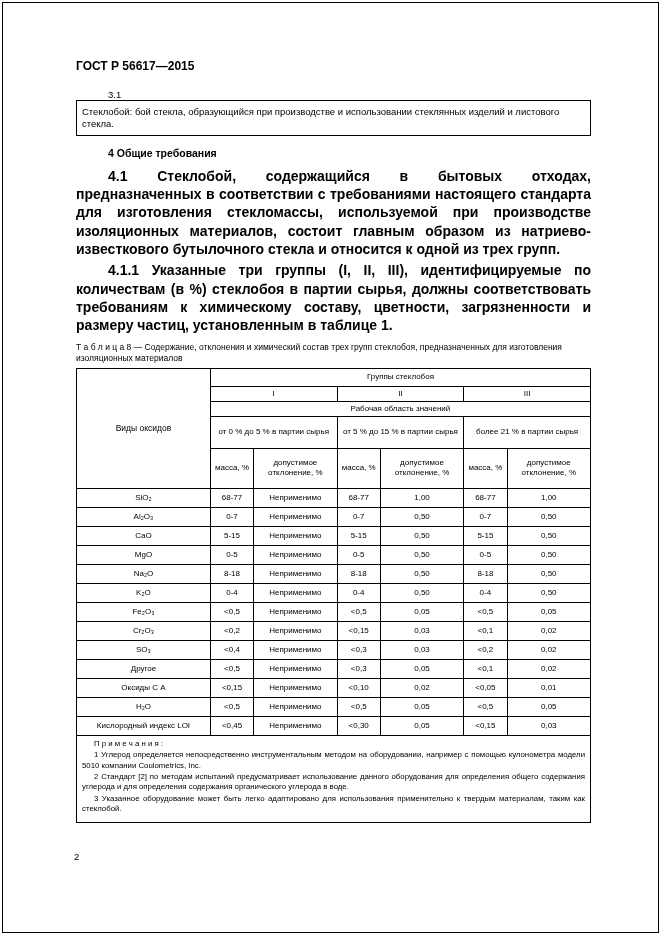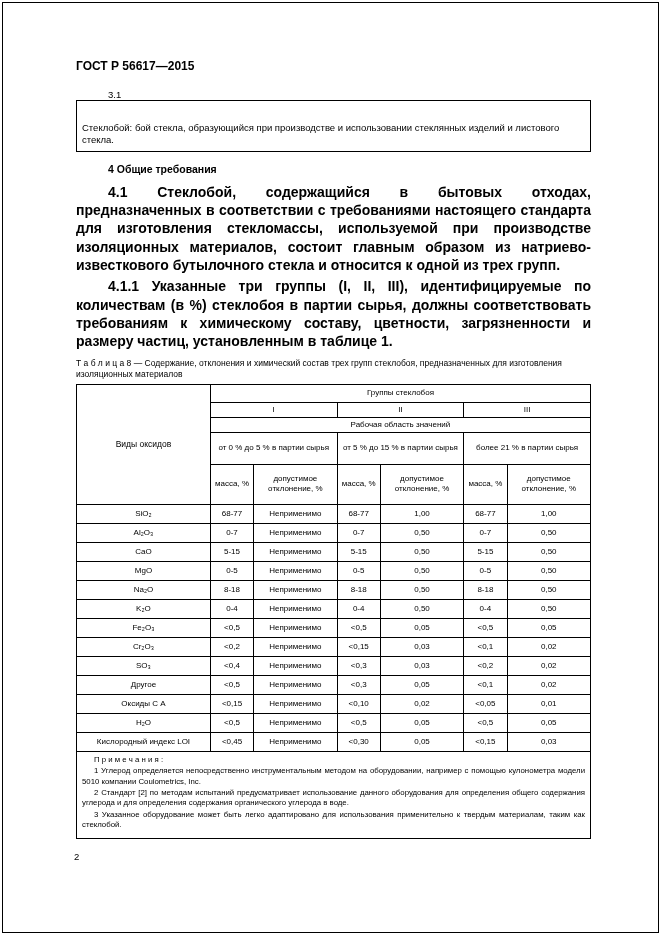--- a/index.html
+++ b/index.html
@@ -17,21 +17,21 @@
     border: 1px solid #000;
     background: #fff;
   }
   .content { padding: 56px 67px 0 73px; }
 
   .doc-header { font-weight: bold; font-size: 12px; margin-bottom: 16px; }
   .clause-ref { font-size: 9.5px; margin-left: 32px; }
 
   .definition-box {
     border: 1px solid #000;
-    padding: 21px 5px 4px 5px;
+    padding: 5px 5px 4px 5px;
     font-size: 9.5px;
     line-height: 1.3;
     margin-bottom: 11px;
   }
   .def-source { margin-left: 25px; }
 
   .section-title { font-weight: bold; font-size: 10.5px; margin: 0 0 8px 32px; }
 
   .para {
     font-size: 14px;

